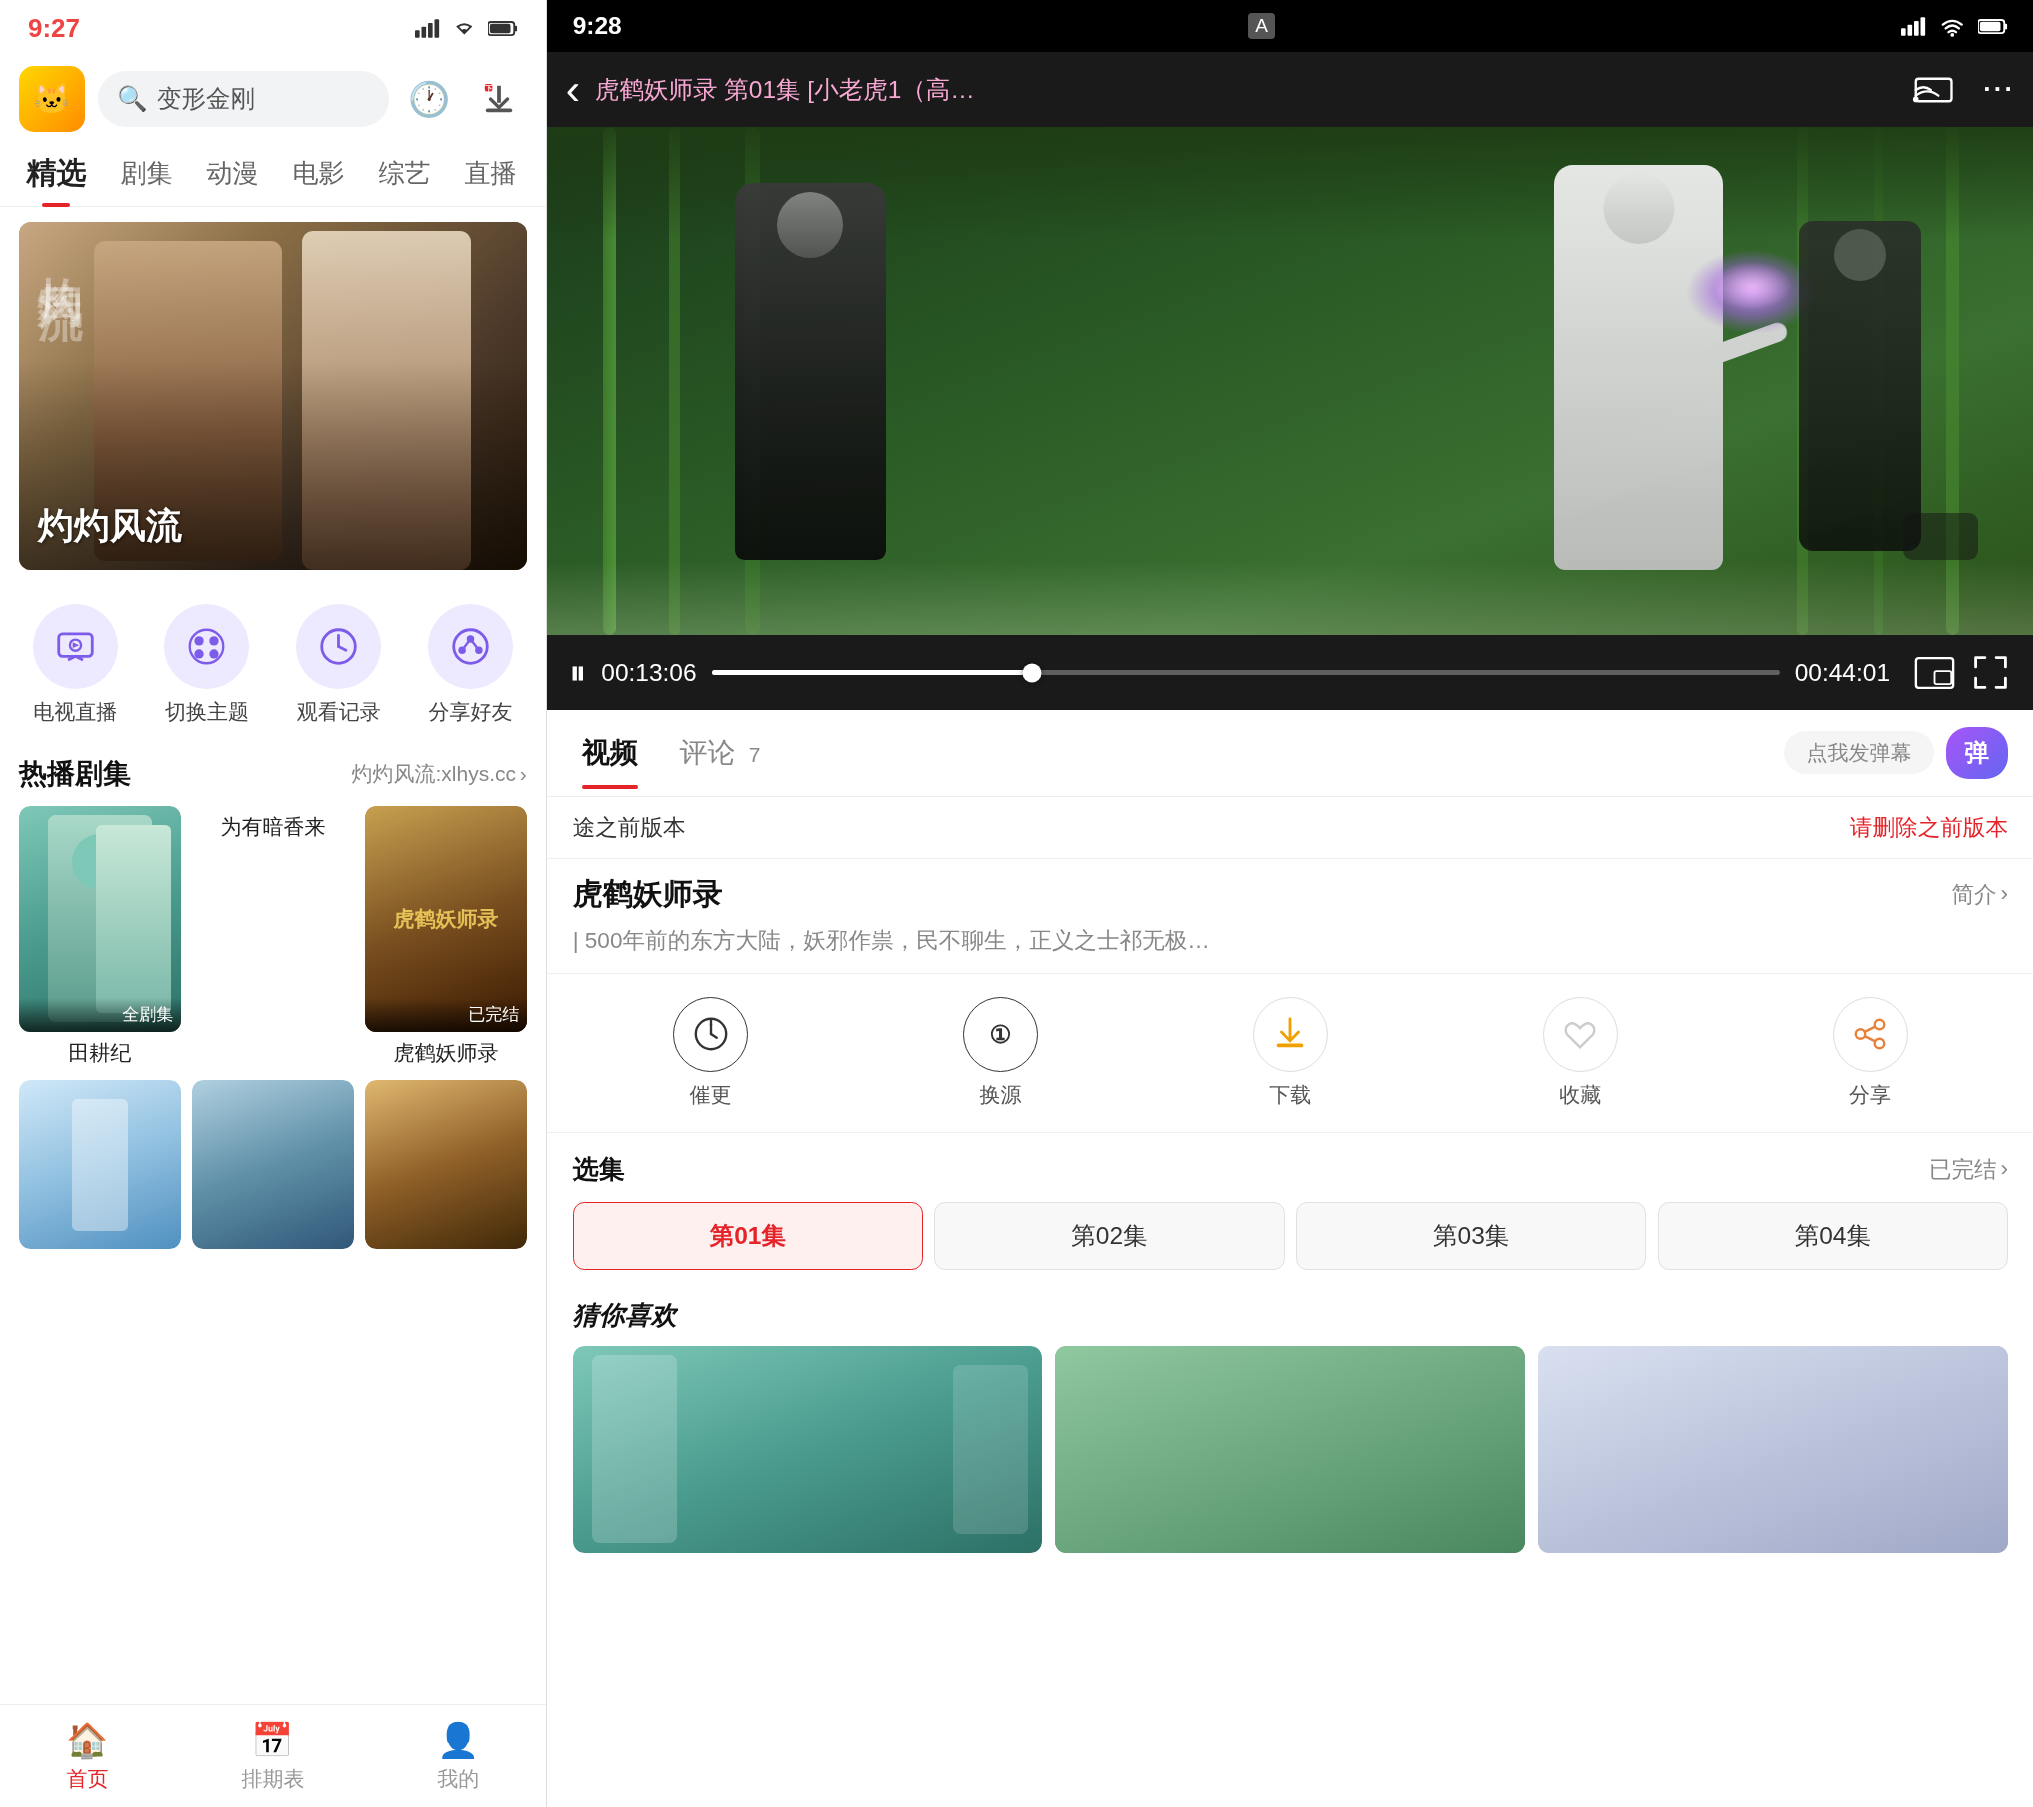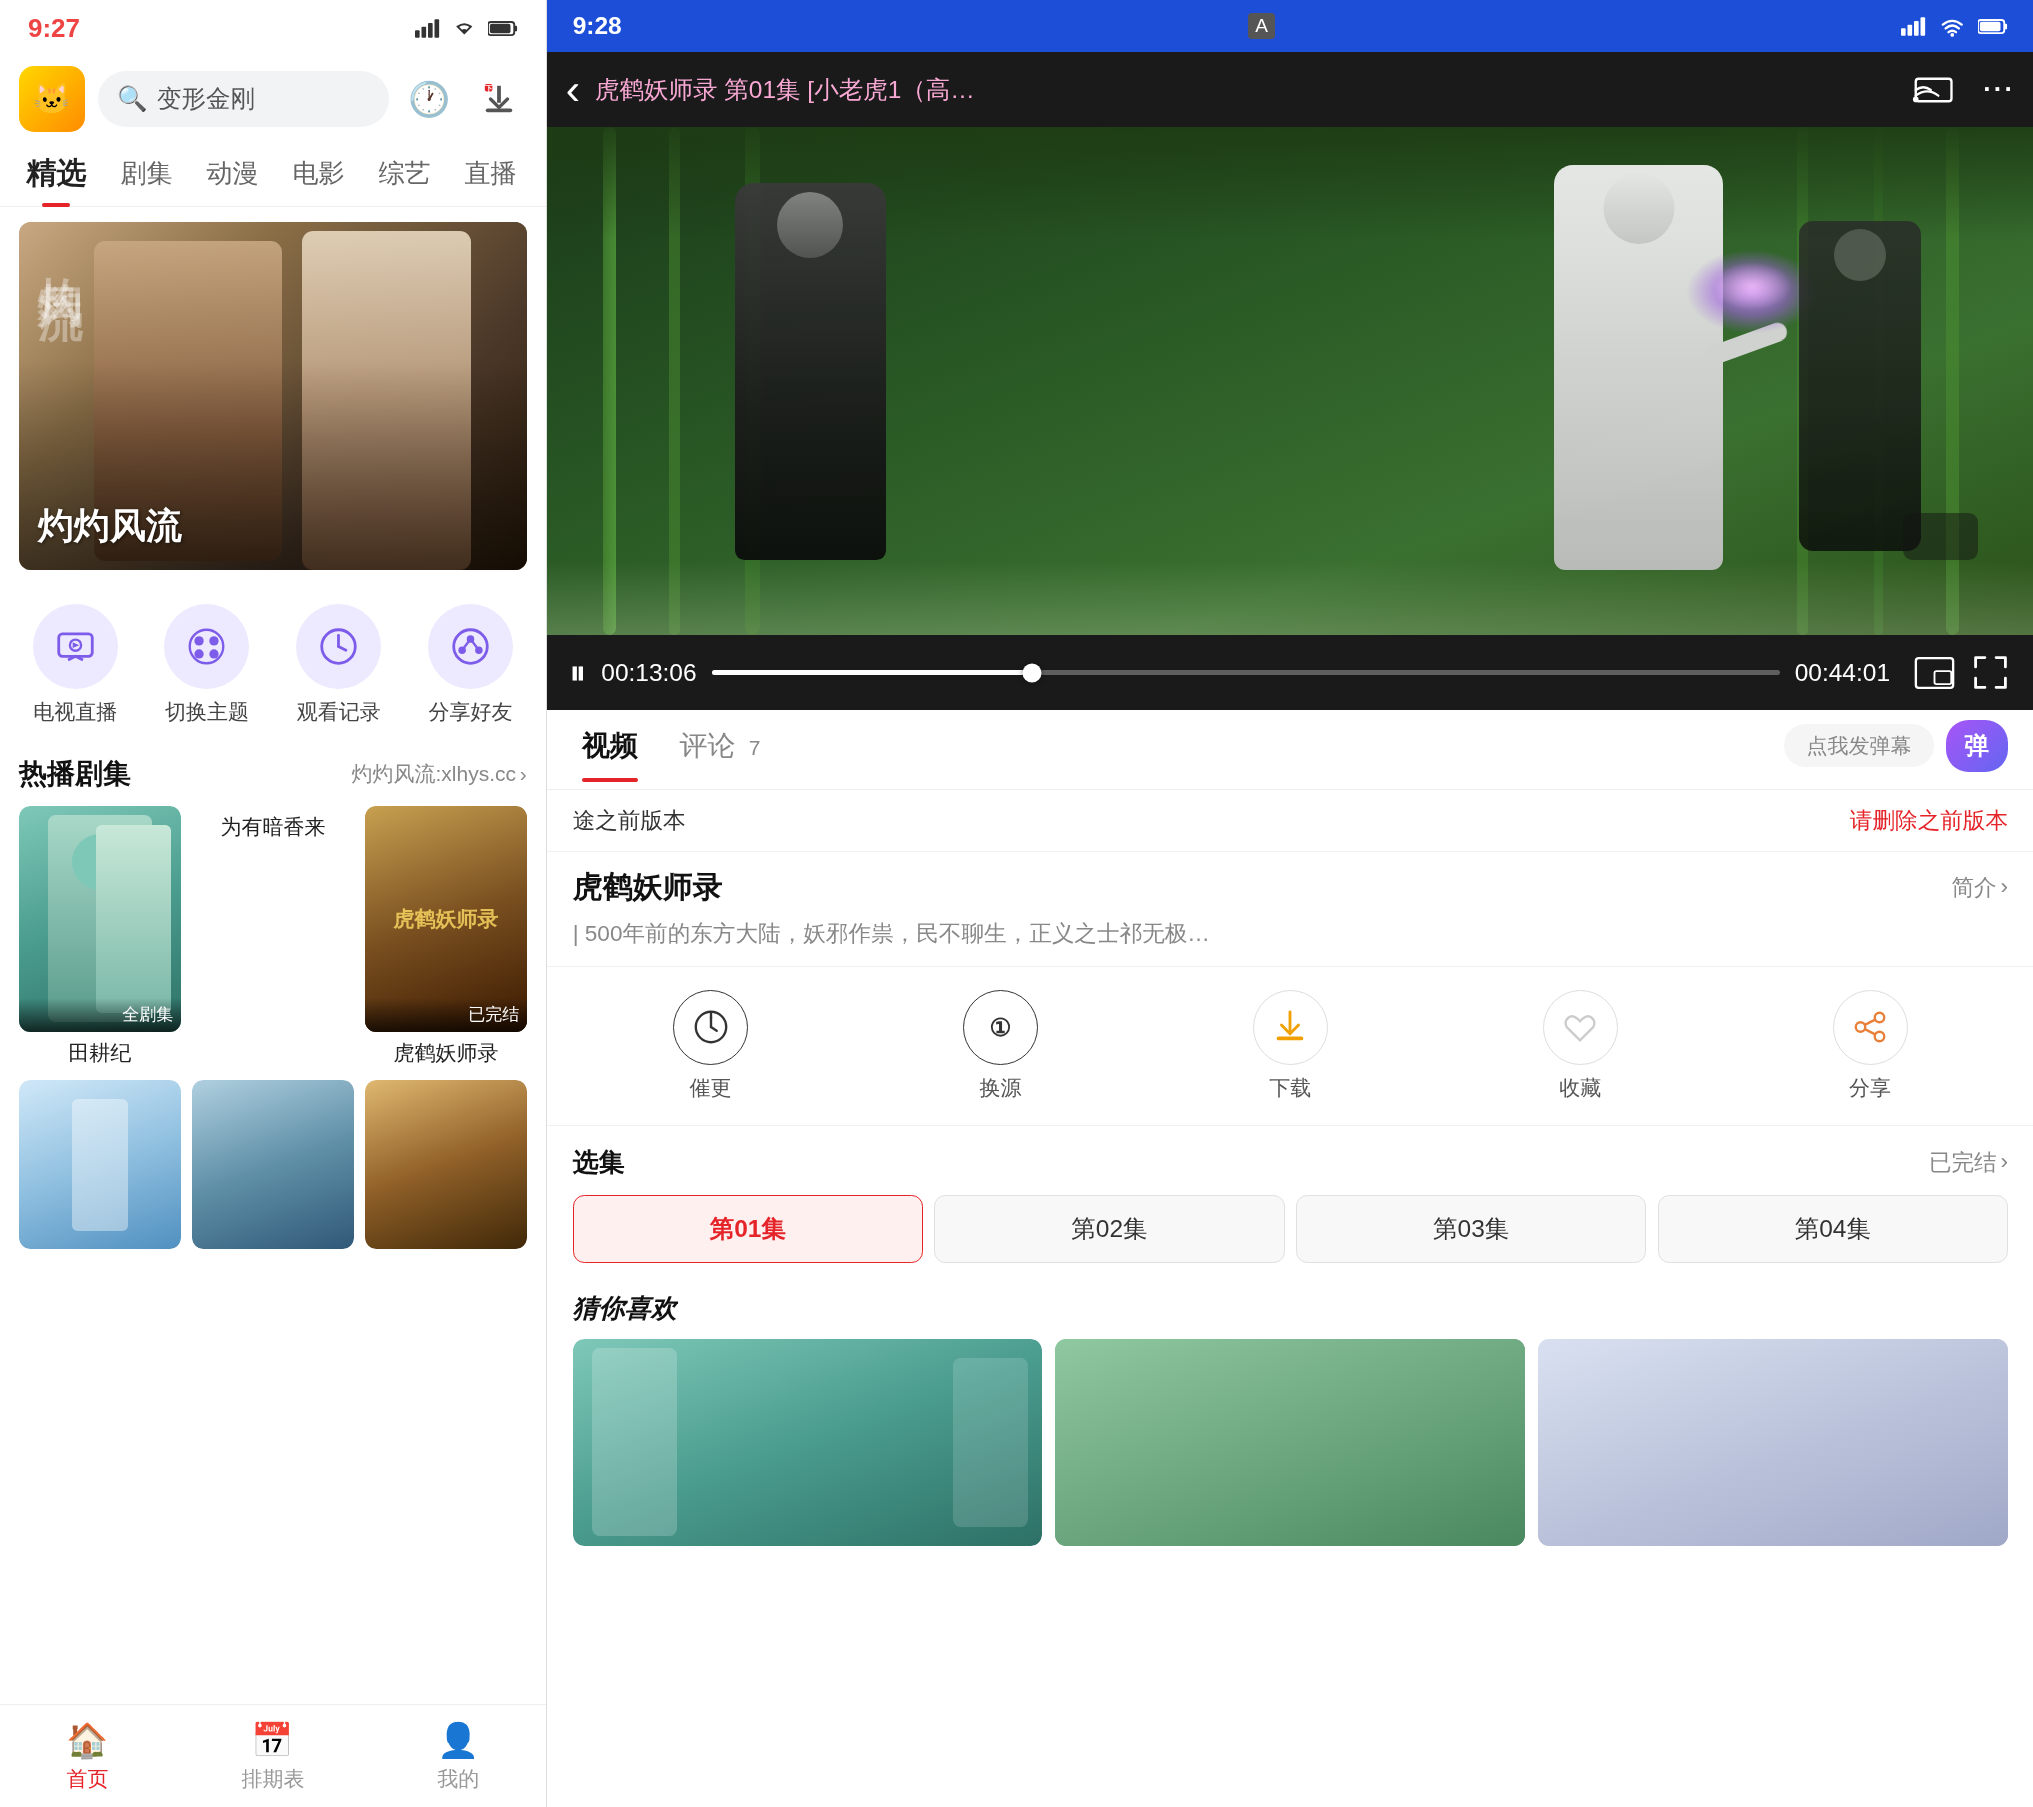--- a/index.html
+++ b/index.html
@@ -321,21 +321,21 @@
       height: 1808px;
       background: #ffffff;
       display: flex;
       flex-direction: column;
       overflow: hidden;
     }
 
     
     .video-status-bar {
       height: 52px;
-      background: #1d4ed8;
+      background: #000000;
       display: flex;
       align-items: center;
       justify-content: space-between;
       padding: 0 26px;
     }
     .video-status-time {
       color: #fff;
       font-size: 24.5px;
       font-weight: 600;
     }
@@ -439,21 +439,21 @@
       flex: 1;
       overflow-y: auto;
       background: #fff;
       padding: 0;
     }
 
     
     .content-tabs {
       display: flex;
       align-items: center;
-      padding: 10px 26px 0;
+      padding: 17px 26px 0;
       gap: 0;
       border-bottom: 0.9px solid #eee;
     }
     .content-tab {
       padding: 0 9.4px 17px;
       font-size: 28px;
       color: #888;
       position: relative;
       cursor: pointer;
     }

